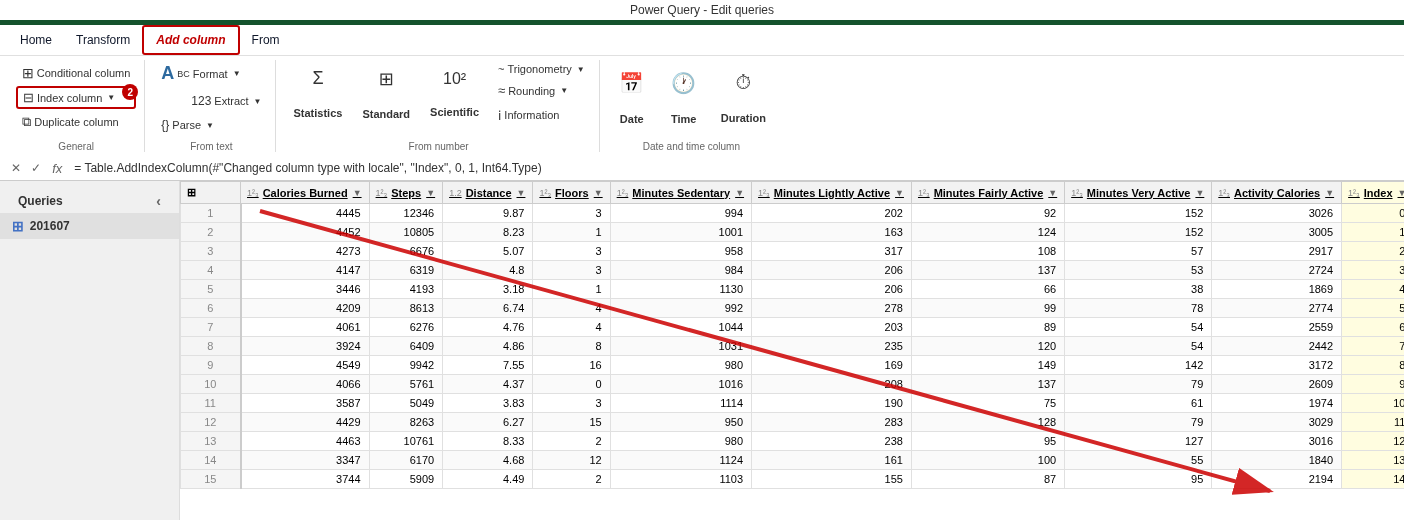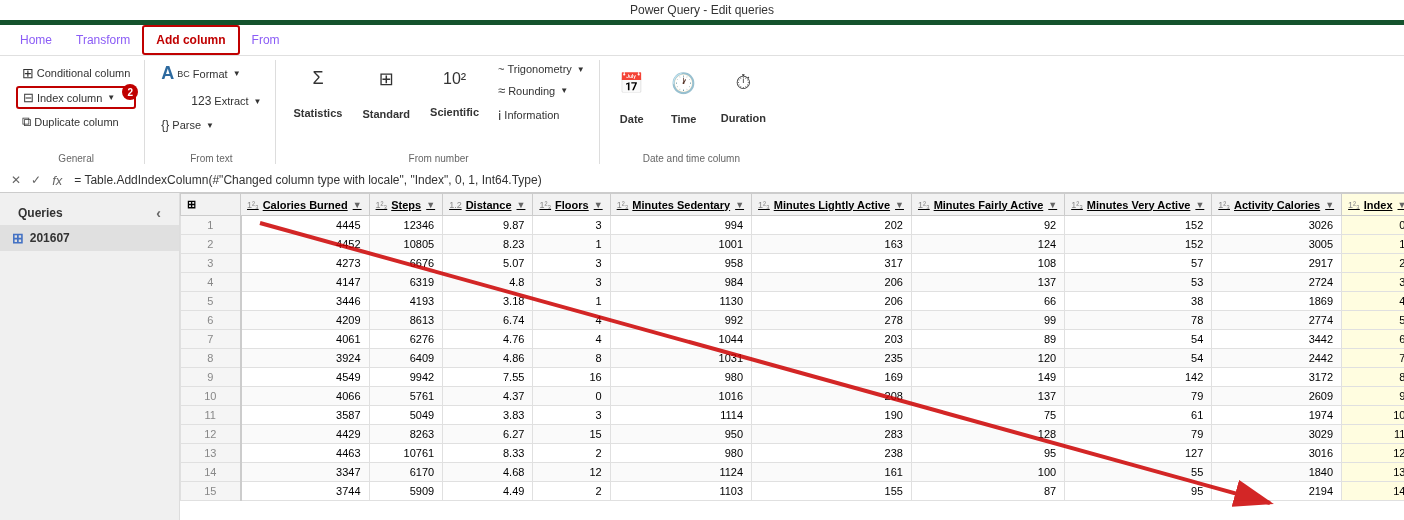--- a/index.html
+++ b/index.html
@@ -19,29 +19,30 @@
     .ribbon-tabs {
       display: flex;
       align-items: center;
       padding: 0 8px;
       background: #fff;
       border-bottom: 1px solid #e0e0e0;
     }
     .ribbon-tab {
       padding: 6px 12px;
       font-size: 12px;
-      color: #8b5cf6;
+      color: #0f172a;
       cursor: pointer;
       border: none;
       background: none;
     }
     .ribbon-tab.active {
       border-bottom: 3px solid #c00000;
       color: #c00000;
       font-weight: 600;
+      font-style: italic;
     }
     .ribbon-tab.highlighted {
       border: 2px solid #c00000;
       border-radius: 3px;
       color: #c00000;
       font-weight: 600;
     }
 
     
     .ribbon-content {
@@ -62,21 +63,21 @@
     .ribbon-group:last-child { border-right: none; }
     .ribbon-group-items {
       display: flex;
       align-items: center;
       gap: 4px;
       flex: 1;
     }
     .ribbon-group-label {
       font-size: 10px;
       color: #666;
-      margin-top: 18px;
+      margin-top: 6px;
       text-align: center;
     }
     .ribbon-btn {
       display: flex;
       flex-direction: column;
       align-items: center;
       padding: 2px 6px;
       cursor: pointer;
       border: 1px solid transparent;
       border-radius: 3px;
@@ -568,21 +569,21 @@
           <tr>
             <td class="row-num">7</td>
             <td>4061</td>
             <td>6276</td>
             <td>4.76</td>
             <td>4</td>
             <td>1044</td>
             <td>203</td>
             <td>89</td>
             <td>54</td>
-            <td>3442</td>
+            <td>2559</td>
             <td class="col-last">6</td>
           </tr>
           <tr>
             <td class="row-num">8</td>
             <td>3924</td>
             <td>6409</td>
             <td>4.86</td>
             <td>8</td>
             <td>1031</td>
             <td>235</td>

